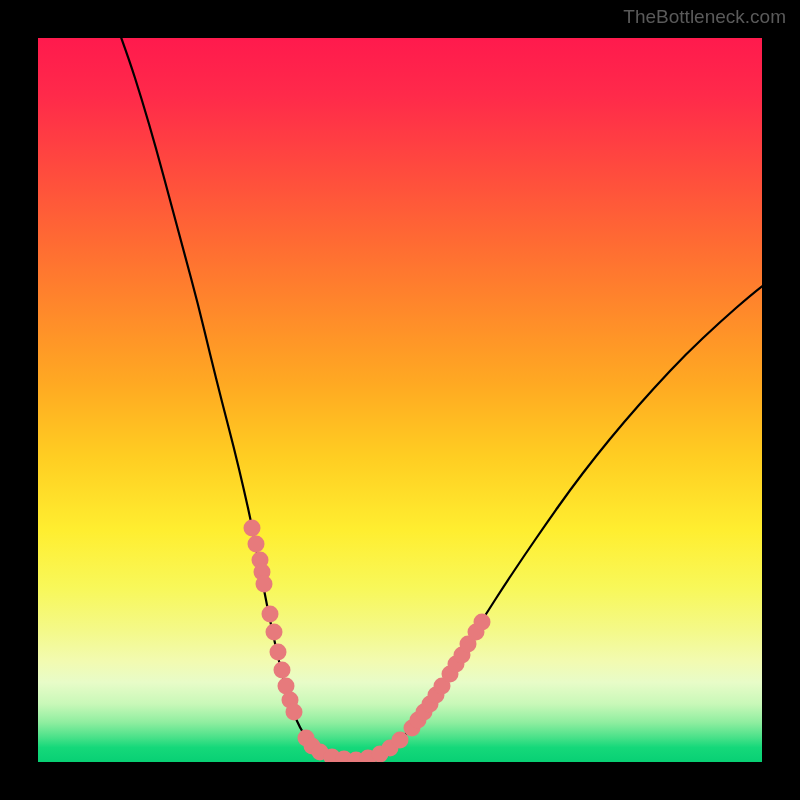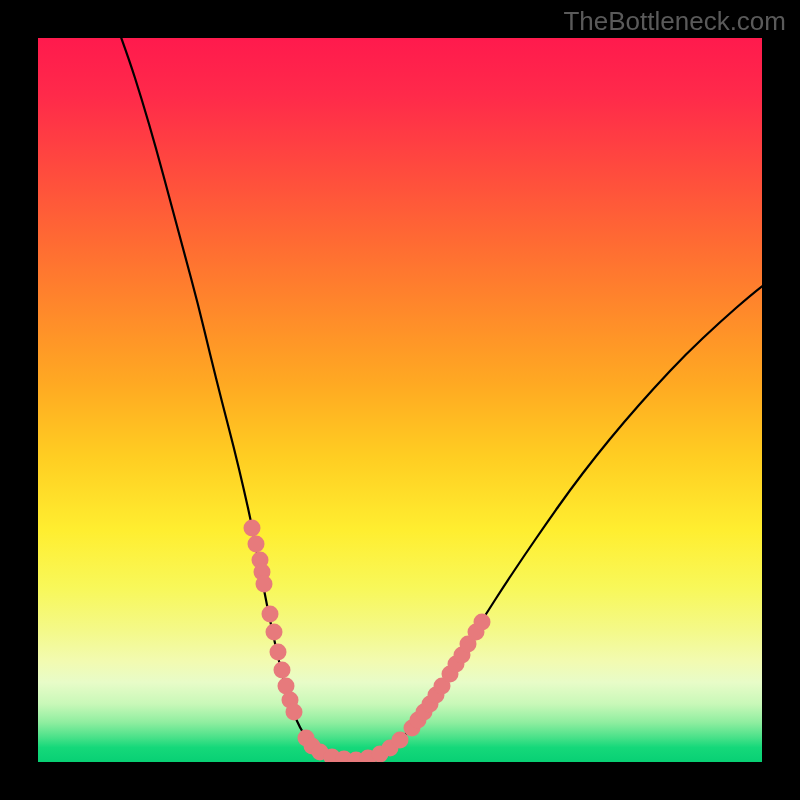--- a/index.html
+++ b/index.html
@@ -45,21 +45,21 @@
       #4de28a 96.5%,
       #15d87a 98%,
       #08d074 100%
     );
   }
   .watermark {
     position: absolute;
     top: 6px;
     right: 14px;
     color: #5a5a5a;
-    font-size: 26px;
+    font-size: 19px;
     font-weight: 400;
     letter-spacing: 0;
     user-select: none;
     pointer-events: none;
   }
   svg.overlay {
     position: absolute;
     inset: 0;
   }
   .curve {

